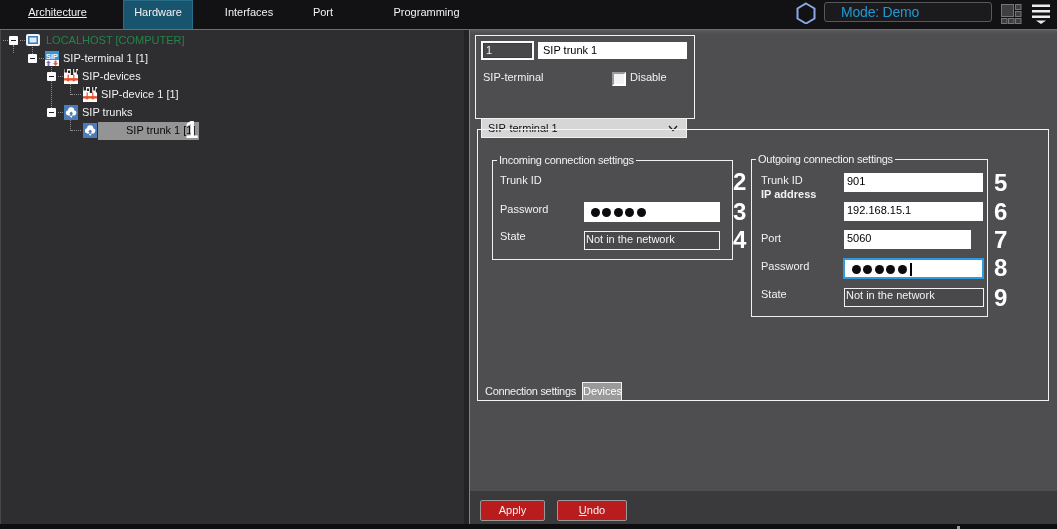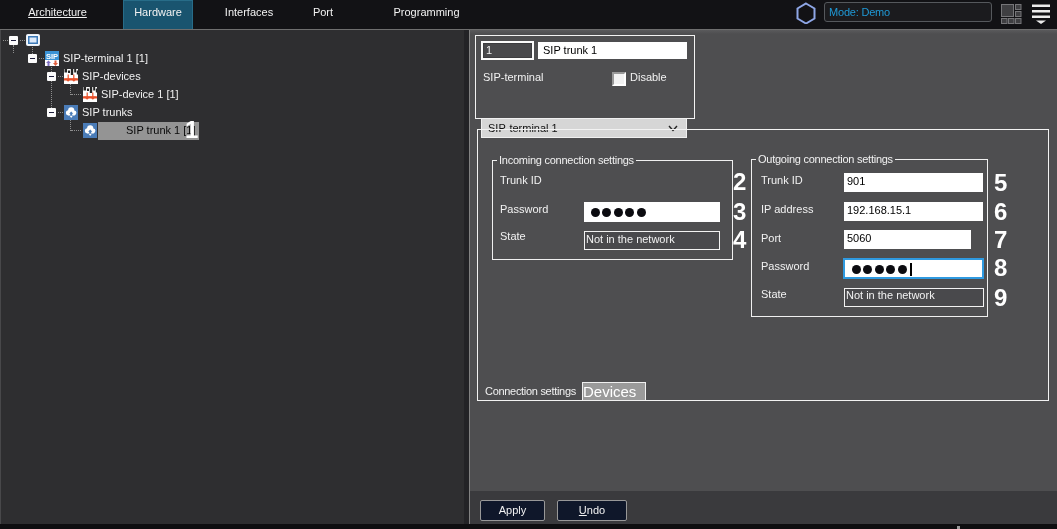--- a/index.html
+++ b/index.html
@@ -27,36 +27,36 @@
 #right { left:470px; top:30px; width:587px; height:461px; background:linear-gradient(#5a5a5c, #4e4e50 4px, #4e4e50); }
 .wbox { position:absolute; border:1px solid #f2f2f2; }
 .lbl { position:absolute; color:#f2f2f2; font-size:11px; }
 .inp { position:absolute; background:#fff; color:#000; font-size:11px; padding-left:3px; }
 .stateb { position:absolute; border:1px solid #f2f2f2; color:#f2f2f2; font-size:11px; padding-left:1px; background:#49494c; }
 .grp { position:absolute; border:1px solid #f0f0f0; }
 .grp > .legend { position:absolute; top:-8px; left:4px; background:#4e4e50; color:#f2f2f2; font-size:11px; line-height:15px; padding:0 2px; letter-spacing:-0.25px; }
 .pdot { display:inline-block; width:9px; height:9px; border-radius:50%; background:#0b0b10; margin-right:2.4px; }
 
 #botbar { left:470px; top:491px; width:587px; height:33px; background:#3a3a3d; }
-.btn { position:absolute; border:1px solid #989898; border-radius:2px; background:#0f172a; color:#f2f2f2; font-size:11px; text-align:center; line-height:19px; }
+.btn { position:absolute; border:1px solid #989898; border-radius:2px; background:#b91c1c; color:#f2f2f2; font-size:11px; text-align:center; line-height:19px; }
 #blackstrip { left:0; top:524px; width:1057px; height:5px; background:#0e0e10; }
 </style>
 </head>
 <body>
 <div class="abs" id="nav"></div>
 <div class="abs" id="tab-hw"></div>
 <div class="abs navtab" style="left:20px; width:75px;text-decoration:underline;">Architecture</div>
 <div class="abs navtab" style="left:123px; width:70px;">Hardware</div>
 <div class="abs navtab" style="left:221px; width:56px;">Interfaces</div>
 <div class="abs navtab" style="left:305px; width:36px;">Port</div>
 <div class="abs navtab" style="left:391px; width:71px;">Programming</div>
 <svg class="abs" style="left:795px; top:2px;" width="22" height="22" viewBox="0 0 22 22">
   <polygon points="11,1.5 19.5,6.5 19.5,16.5 11,21.5 2.5,16.5 2.5,6.5" fill="none" stroke="#8ea6e6" stroke-width="2"></polygon>
 </svg>
-<div class="abs" style="left:824px; top:2px; width:168px; height:20px; background:#1b1b1e; border:1px solid #55585c; border-radius:3px; color:#1f99d6; font-size:11px; letter-spacing:-0.2px; line-height:18px; padding-left:4px;">Mode: Demo</div>
+<div class="abs" style="left:824px; top:2px; width:168px; height:20px; background:#1b1b1e; border:1px solid #55585c; border-radius:3px; color:#1f99d6; font-size:14px; letter-spacing:-0.2px; line-height:18px; padding-left:16px;">Mode: Demo</div>
 <svg class="abs" style="left:1000px; top:3px;" width="23" height="23" viewBox="0 0 23 23">
   <g fill="#3f3f42" stroke="#757578" stroke-width="1">
     <rect x="1.5" y="1.5" width="12" height="12"></rect>
     <rect x="15.5" y="1.5" width="5.5" height="5"></rect>
     <rect x="15.5" y="8.5" width="5.5" height="5"></rect>
     <rect x="1.5" y="15.5" width="5.5" height="5"></rect>
     <rect x="8.5" y="15.5" width="5.5" height="5"></rect>
     <rect x="15.5" y="15.5" width="5.5" height="5"></rect>
   </g>
 </svg>
@@ -84,20 +84,21 @@
   <div class="doth" style="left:70px; top:64px; width:10px;"></div>
   <div class="doth" style="left:57px; top:82px; width:5px;"></div>
   <div class="doth" style="left:70px; top:100px; width:10px;"></div>
 
   <div class="expander" style="left:8px; top:6px;"></div>
   <svg class="ticon" style="left:25px; top:4px;" width="14" height="12" viewBox="0 0 14 12">
     <rect x="0.5" y="0.5" width="13" height="11" fill="#f4f8fc" stroke="#e8eef6" rx="1"></rect>
     <rect x="2" y="2" width="10" height="8" fill="#3c7ab8"></rect>
     <rect x="3.5" y="3.5" width="7" height="5" fill="#ddeafa"></rect>
   </svg>
+  <div class="trow" style="left:45px; top:2px; line-height:16px; color:#228549;">LOCALHOST [COMPUTER]</div>
 
   <div class="expander" style="left:27px; top:24px;"></div>
   <svg class="ticon" style="left:44px; top:21px;" width="14" height="15" viewBox="0 0 14 15">
     <rect x="0" y="0" width="14" height="9" fill="#3b93d6"></rect>
     <text x="7" y="7.5" font-size="7.5" font-weight="bold" fill="#fff" text-anchor="middle" font-family="Liberation Sans,sans-serif">SIP</text>
     <rect x="0" y="9" width="14" height="6" fill="#fff"></rect>
     <path d="M3.5 9.5 L6 12 L4.5 12 L4.5 15 L2.5 15 L2.5 12 L1 12 Z" fill="#7d6fc0"></path>
     <path d="M10.5 15 L8 12 L9.5 12 L9.5 9.5 L11.5 9.5 L11.5 12 L13 12 Z" fill="#e06040"></path>
   </svg>
   <div class="trow" style="left:62px; top:20px; line-height:16px;">SIP-terminal 1 [1]</div>
@@ -182,40 +183,40 @@
   <div class="lbl" style="left:30px; top:173px;">Password</div>
   <div class="inp" style="left:114px; top:172px; width:136px; height:20px; padding-left:7px; padding-top:5px;"><span class="pdot"></span><span class="pdot"></span><span class="pdot"></span><span class="pdot"></span><span class="pdot"></span></div>
   <div class="lbl" style="left:30px; top:200px;">State</div>
   <div class="stateb" style="left:114px; top:201px; width:136px; height:19px; line-height:15px;">Not in the network</div>
 
   <div class="grp" style="left:281px; top:129px; width:237px; height:158px;">
     <div class="legend">Outgoing connection settings</div>
   </div>
   <div class="lbl" style="left:291px; top:144px;">Trunk ID</div>
   <div class="inp" style="left:374px; top:143px; width:139px; height:19px; line-height:17px;">901</div>
-  <div class="lbl" style="left:291px; top:173px;">IP address</div>
+  <div class="lbl" style="left:291px; top:158px;font-weight:bold;">IP address</div>
   <div class="inp" style="left:374px; top:172px; width:139px; height:19px; line-height:17px;">192.168.15.1</div>
   <div class="lbl" style="left:291px; top:202px;">Port</div>
   <div class="inp" style="left:374px; top:200px; width:127px; height:19px; line-height:17px;">5060</div>
   <div class="lbl" style="left:291px; top:230px;">Password</div>
   <div class="inp" style="left:373px; top:228px; width:141px; height:21px; border:2px solid #2f9ae0; padding-left:7px; padding-top:3px;"><span class="pdot"></span><span class="pdot"></span><span class="pdot"></span><span class="pdot"></span><span class="pdot"></span><span style="display:inline-block; width:2px; height:13px; background:#000; vertical-align:-2px; margin-left:1px;"></span></div>
   <div class="lbl" style="left:291px; top:258px;">State</div>
   <div class="stateb" style="left:374px; top:258px; width:140px; height:19px; line-height:13px;">Not in the network</div>
 
   <div class="annot" style="left:263px; top:140px;">2</div>
   <div class="annot" style="left:263px; top:170px;">3</div>
   <div class="annot" style="left:263px; top:198px;">4</div>
   <div class="annot" style="left:524px; top:141px;">5</div>
   <div class="annot" style="left:524px; top:170px;">6</div>
   <div class="annot" style="left:524px; top:198px;">7</div>
   <div class="annot" style="left:524px; top:226px;">8</div>
   <div class="annot" style="left:524px; top:256px;">9</div>
 
   <div class="lbl" style="left:15px; top:355px; letter-spacing:-0.3px;">Connection settings</div>
-  <div class="abs" style="left:112px; top:352px; width:64px; height:19px; background:#9a9a9a; border:1px solid #f0f0f0; color:#fff; font-size:15px; text-align:left; line-height:17px;">Devices</div>
+  <div class="abs" style="left:112px; top:352px; width:40px; height:19px; background:#9a9a9a; border:1px solid #f0f0f0; color:#fff; font-size:11px; text-align:left; line-height:17px;">Devices</div>
 </div>
 
 <div class="abs" id="botbar">
   <div class="btn" style="left:10px; top:9px; width:65px; height:21px;">Apply</div>
   <div class="btn" style="left:87px; top:9px; width:70px; height:21px;"><span style="text-decoration:underline;">U</span>ndo</div>
 </div>
 <div class="abs" id="blackstrip"></div>
 <div class="abs" style="left:957px; top:526px; width:3px; height:3px; background:#9a9a9a;"></div>
 
 </body></html>

